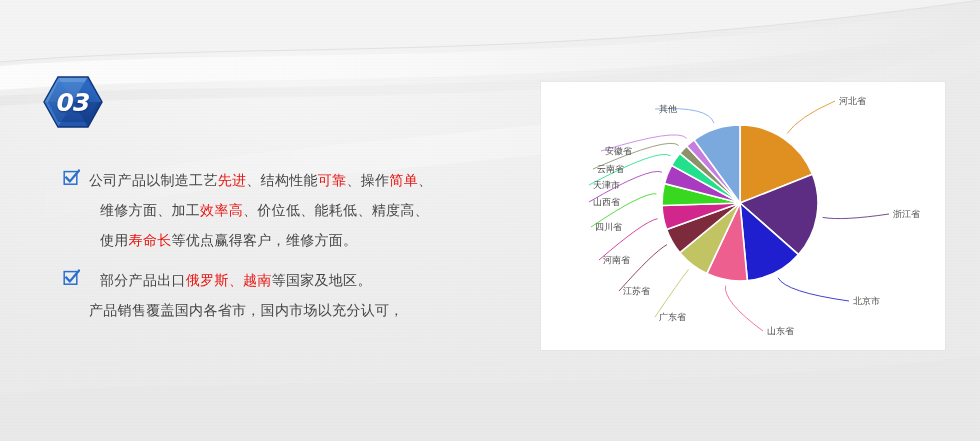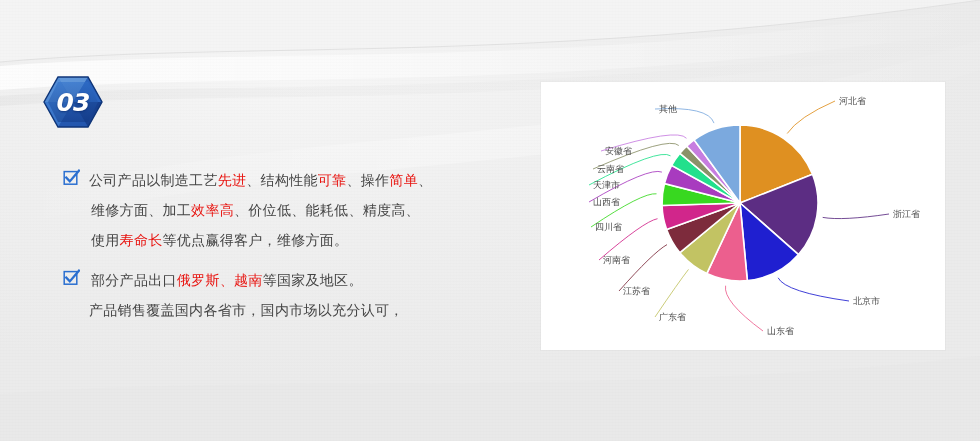--- a/index.html
+++ b/index.html
@@ -104,21 +104,21 @@
     margin-right: 9px;
   }
   .lines {
     font-size: 14px;
     line-height: 30px;
     color: #444444;
     letter-spacing: .3px;
   }
   .lines .hl { color: #e8130f; }
   .line { white-space: nowrap; }
-  .line.indent { padding-left: 2px; }
+  .line.indent { padding-left: 2px; margin-left: 9px; }
 
   
   #chart-panel {
     position: absolute;
     left: 541px;
     top: 82px;
     width: 404px;
     height: 268px;
     background: #ffffff;
     box-shadow: 0 0 0 1px rgba(0,0,0,.02);

